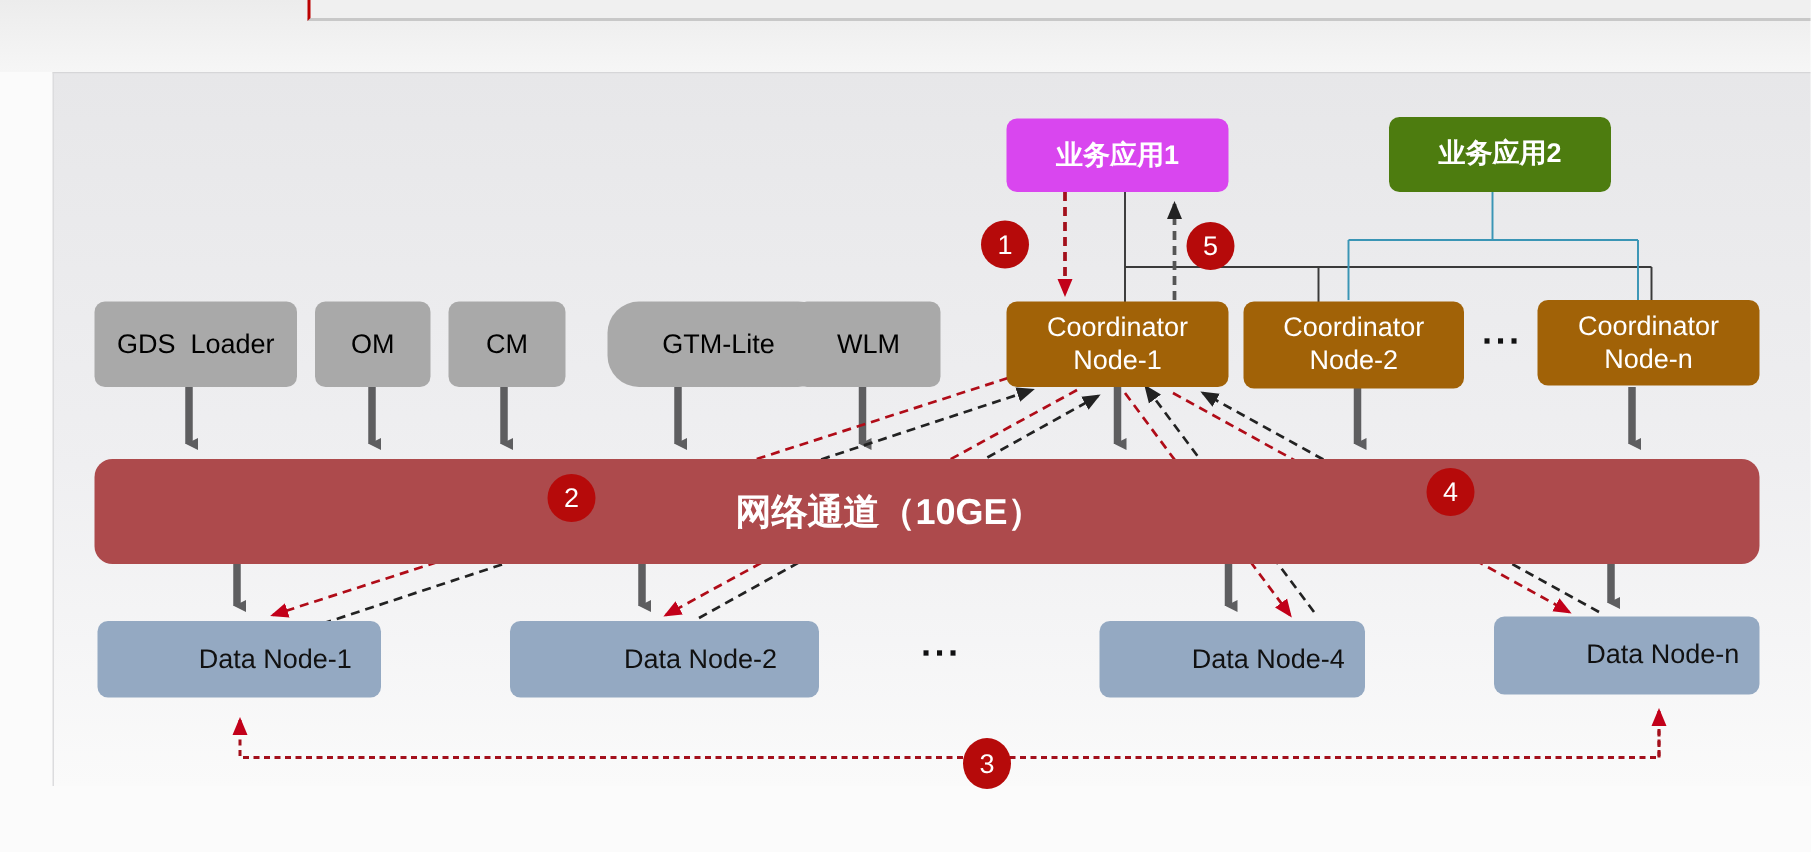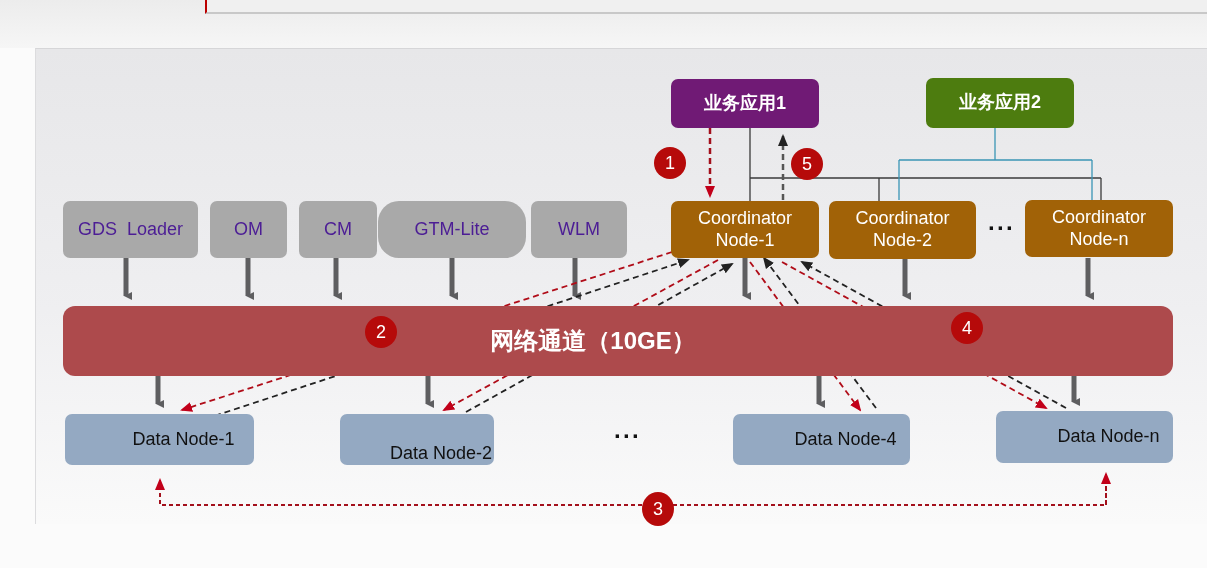--- a/index.html
+++ b/index.html
@@ -8,23 +8,23 @@
   .topbar { position:absolute; left:0; top:0; width:1207px; height:48px;
             background:linear-gradient(#ececec,#f6f6f6); }
   .topframe { position:absolute; left:205px; top:-4px; width:1010px; height:16px;
               border-left:2px solid #b00; border-bottom:2px solid #c8c8c8; background:#f0f0f0; }
   .panel { position:absolute; left:35px; top:48px; width:1180px; height:475px;
            background:linear-gradient(#e7e7e9 0%, #efeff1 55%, #fafafa 100%);
            border-top:1px solid #d6d6d8; border-left:1px solid #dcdcde; }
   .box { position:absolute; display:flex; align-items:center; justify-content:center;
          text-align:center; border-radius:7px; box-sizing:border-box; line-height:1.2; }
   .app { color:#fff; font-weight:bold; font-size:18px; }
-  .app1 { background:#701a75; }
+  .app1 { background:#d946ef; }
   .app2 { background:#4d7c0f; }
-  .comp { background:#a9a9a9; color:#4c1d95; font-size:18px; }
+  .comp { background:#a9a9a9; color:#000000; font-size:18px; }
   .coord { background:#a16207; color:#fff; font-size:18px; }
   .dn { background:#94a9c2; color:#111; font-size:18px;padding-left:48px; }
   .net { position:absolute; left:63px; top:306px; width:1110px; height:70px; background:#ad4a4c;
          border-radius:12px; color:#fff; font-weight:bold; font-size:24px;
          display:flex; align-items:center; justify-content:center; }
   .net span { margin-left:-50px; }
   .badge { position:absolute; width:32px; height:32px; border-radius:50%; background:#b60a0a;
            color:#fff; font-size:18px; display:flex; align-items:center; justify-content:center;
            transform:translate(-50%,-50%); }
   .dots { position:absolute; font-size:24px; font-weight:bold; color:#111; letter-spacing:1px; }
@@ -108,21 +108,21 @@
 
 <div class="box comp" style="left:63px;top:201px;width:135px;height:57px;">
   <span style="white-space:pre;">GDS  Loader</span>
 </div>
 <div class="box comp" style="left:210px;top:201px;width:77px;height:57px;">
   <span>OM</span>
 </div>
 <div class="box comp" style="left:299px;top:201px;width:78px;height:57px;">
   <span>CM</span>
 </div>
-<div class="box comp" style="left:378px;top:201px;width:148px;height:57px;border-radius:21px;">
+<div class="box comp" style="left:405px;top:201px;width:148px;height:57px;border-radius:21px;">
   <span>GTM-Lite</span>
 </div>
 <div class="box comp" style="left:531px;top:201px;width:96px;height:57px;">
   <span>WLM</span>
 </div>
 
 <div class="box coord" style="left:671px;top:201px;width:148px;height:57px;flex-direction:column;">
   <span>Coordinator</span>
   <span>Node-1</span>
 </div>
@@ -136,21 +136,21 @@
   <span>Node-n</span>
 </div>
 
 <div class="net">
   <span>网络通道（10GE）</span>
 </div>
 
 <div class="box dn" style="left:65px;top:414px;width:189px;height:51px;">
   <span>Data Node-1</span>
 </div>
-<div class="box dn" style="left:340px;top:414px;width:154px;height:51px;align-items:flex-end;">
+<div class="box dn" style="left:340px;top:414px;width:206px;height:51px;">
   <span>Data Node-2</span>
 </div>
 <div class="dots" style="left:614px;top:422px;">···</div>
 <div class="box dn" style="left:733px;top:414px;width:177px;height:51px;">
   <span>Data Node-4</span>
 </div>
 <div class="box dn" style="left:996px;top:411px;width:177px;height:52px;justify-content:center;">
   <span>Data Node-n</span>
 </div>
 

